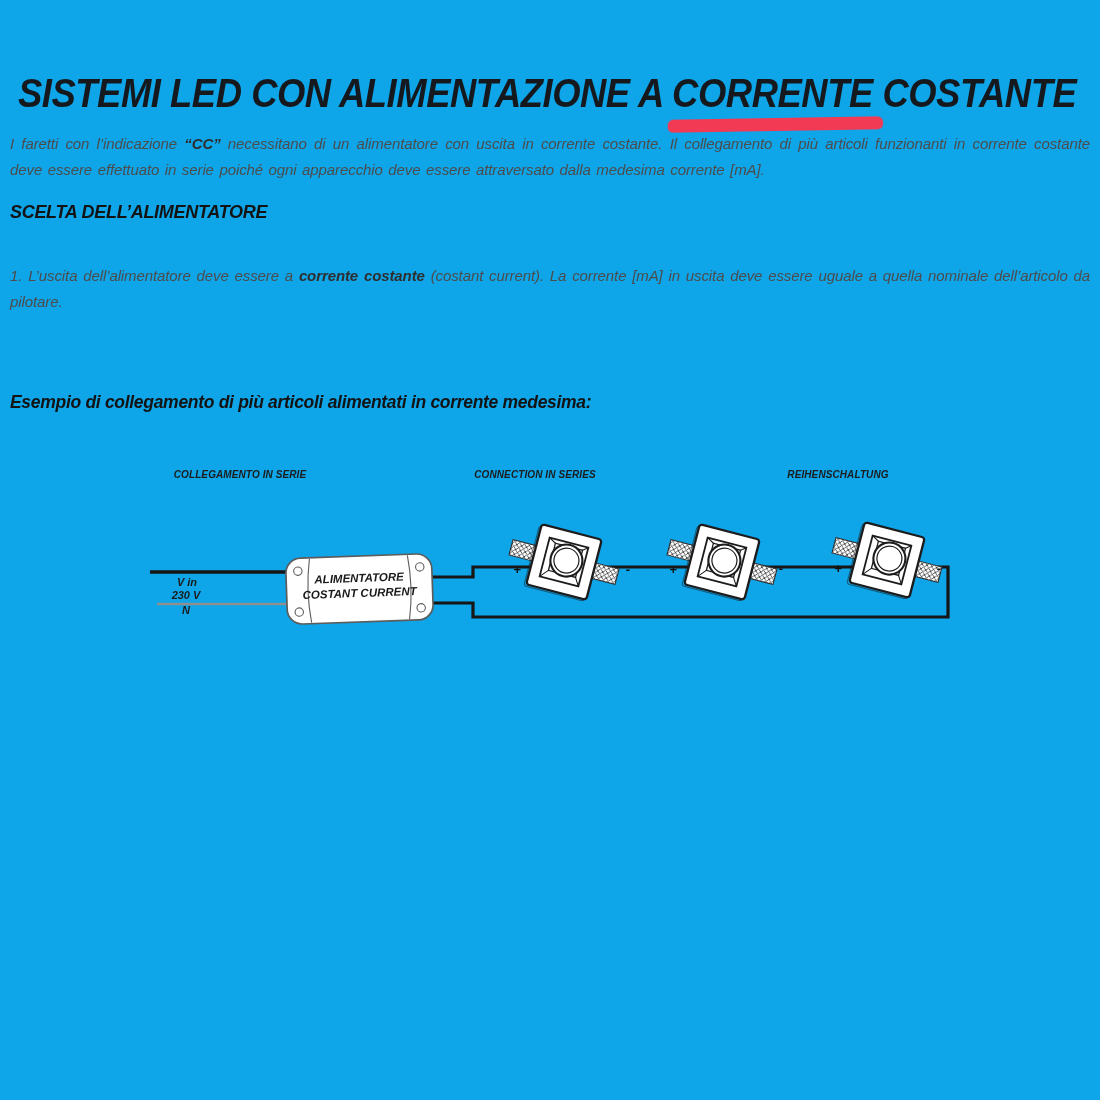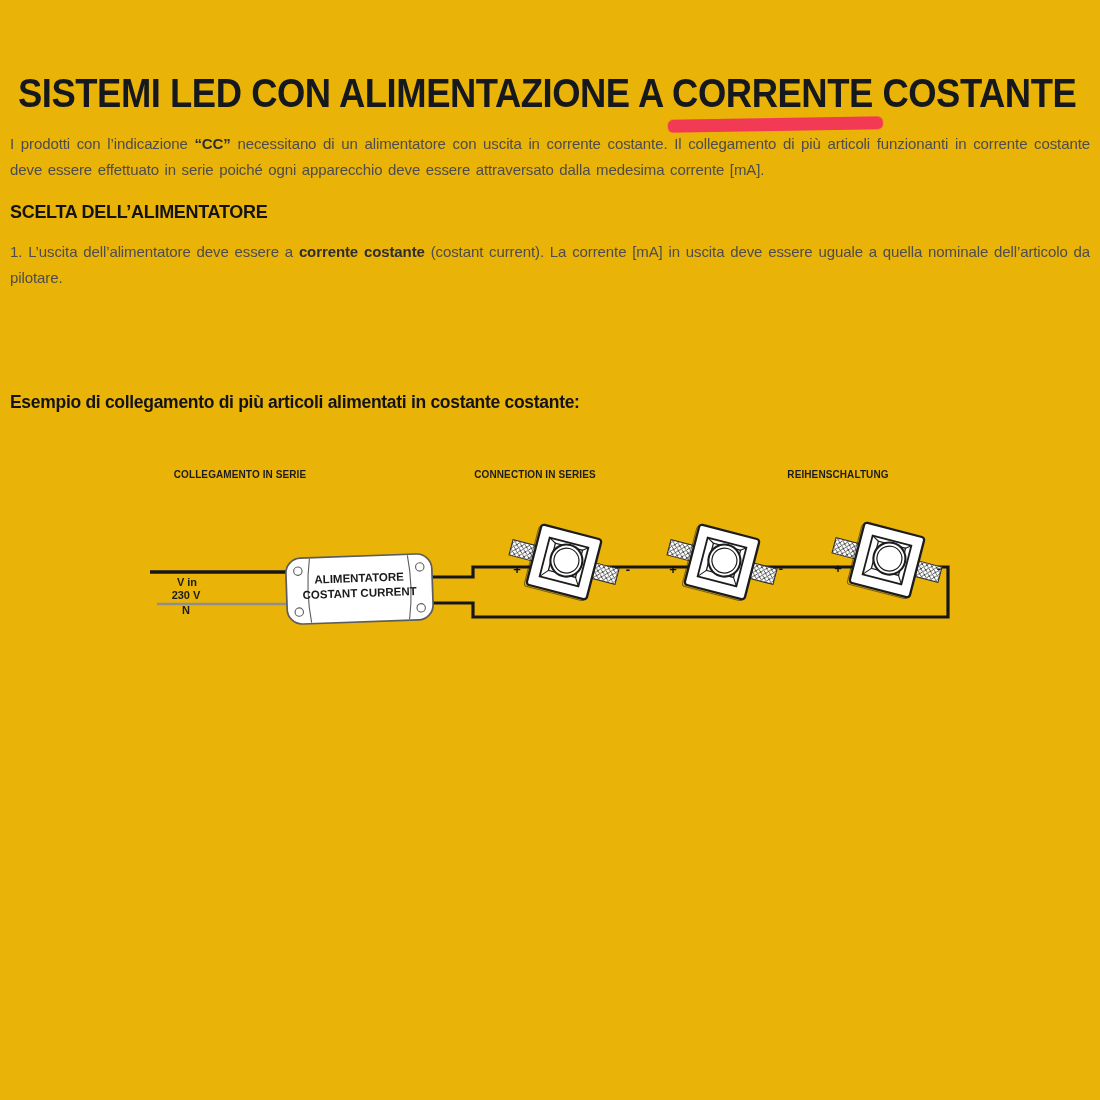--- a/index.html
+++ b/index.html
@@ -1,33 +1,33 @@
 <!DOCTYPE html>
 <html><head>
 <meta charset="utf-8">
 <style>
   html,body{margin:0;padding:0;background:#fff;}
-  #page{position:relative;width:1100px;height:1100px;background:#eab308;overflow:hidden;
-        font-family:"Liberation Sans",sans-serif;}
+  #page{position:relative;width:1100px;height:1100px;background:#0ea5e9;overflow:hidden;
+        font-family:"Liberation Sans",sans-serif;font-style:italic;}
 
   .title{position:absolute;left:18px;top:44px;white-space:nowrap;
          font-size:40px;font-weight:700;letter-spacing:-0.5px;color:#15181d;
          transform:scaleX(0.91);transform-origin:0 50%;}
   .title .hl{position:relative;display:inline-block;}
   .marker{position:absolute;left:-5px;right:-12px;bottom:-15px;height:13px;
           background:#f23a55;border-radius:9px 11px 10px 9px;
           transform:rotate(-0.9deg);}
 
   .bodytext{position:absolute;left:10px;width:1080px;
             font-size:15px;line-height:26px;color:#4c4c4c;
             text-align:justify;letter-spacing:-0.1px;word-spacing:1.5px;}
   .intro{top:116px;}
   .h2{position:absolute;left:10px;top:187px;font-size:18px;font-weight:700;
       color:#131313;letter-spacing:-0.3px;}
-  .item1{top:224px;}
+  .item1{top:248px;}
   .item2{top:285px;text-align:left;}
   .h3{position:absolute;left:10px;top:374px;font-size:17.5px;font-weight:700;
       color:#131313;letter-spacing:-0.3px;}
   b{color:#2e2e2e;}
 
   .diagram{position:absolute;left:0;top:455px;width:1100px;height:200px;}
   svg text{font-family:"Liberation Sans",sans-serif;}
   .diag-label{font-size:10px;font-weight:700;fill:#1c1c1c;letter-spacing:0.1px;}
   .wire-label{font-size:11px;font-weight:700;fill:#1c1c1c;}
   .driver-label{font-size:11.5px;font-weight:700;fill:#1a1a1a;}
@@ -35,28 +35,28 @@
 </style>
 </head>
 <body>
 
 <div id="page">
 
   <h1 class="title">
     <span>SISTEMI LED CON ALIMENTAZIONE A </span><span class="hl"><span>CORRENTE</span><i class="marker"></i></span><span> COSTANTE</span>
   </h1>
 
-  <p class="bodytext intro"><span>I prodotti con l’indicazione </span><b>“CC”</b><span> necessitano di un alimentatore con uscita in corrente costante. Il collegamento di più articoli funzionanti in corrente costante deve essere effettuato in serie poiché ogni apparecchio deve essere attraversato dalla medesima corrente [mA].</span></p>
+  <p class="bodytext intro"><span>I faretti con l’indicazione </span><b>“CC”</b><span> necessitano di un alimentatore con uscita in corrente costante. Il collegamento di più articoli funzionanti in corrente costante deve essere effettuato in serie poiché ogni apparecchio deve essere attraversato dalla medesima corrente [mA].</span></p>
 
   <h2 class="h2">SCELTA DELL’ALIMENTATORE</h2>
 
   <p class="bodytext item1"><span>1. L’uscita dell’alimentatore deve essere a </span><b>corrente costante</b><span> (costant current). La corrente [mA] in uscita deve essere uguale a quella nominale dell’articolo da pilotare.</span></p>
 
 
-  <h3 class="h3">Esempio di collegamento di più articoli alimentati in costante costante:</h3>
+  <h3 class="h3">Esempio di collegamento di più articoli alimentati in corrente medesima:</h3>
 
   <div class="diagram">
     <svg width="1100" height="200" viewBox="0 0 1100 200">
       <defs>
         <pattern id="hatch" width="5" height="5" patternUnits="userSpaceOnUse">
           <rect width="5" height="5" fill="#ffffff"></rect>
           <path d="M0 0 L5 5 M5 0 L0 5" stroke="#3c3c3c" stroke-width="0.9"></path>
         </pattern>
         <g id="fixture">
           <rect x="-55" y="-9" width="24" height="16" fill="url(#hatch)" stroke="#2a2a2a" stroke-width="1"></rect>

